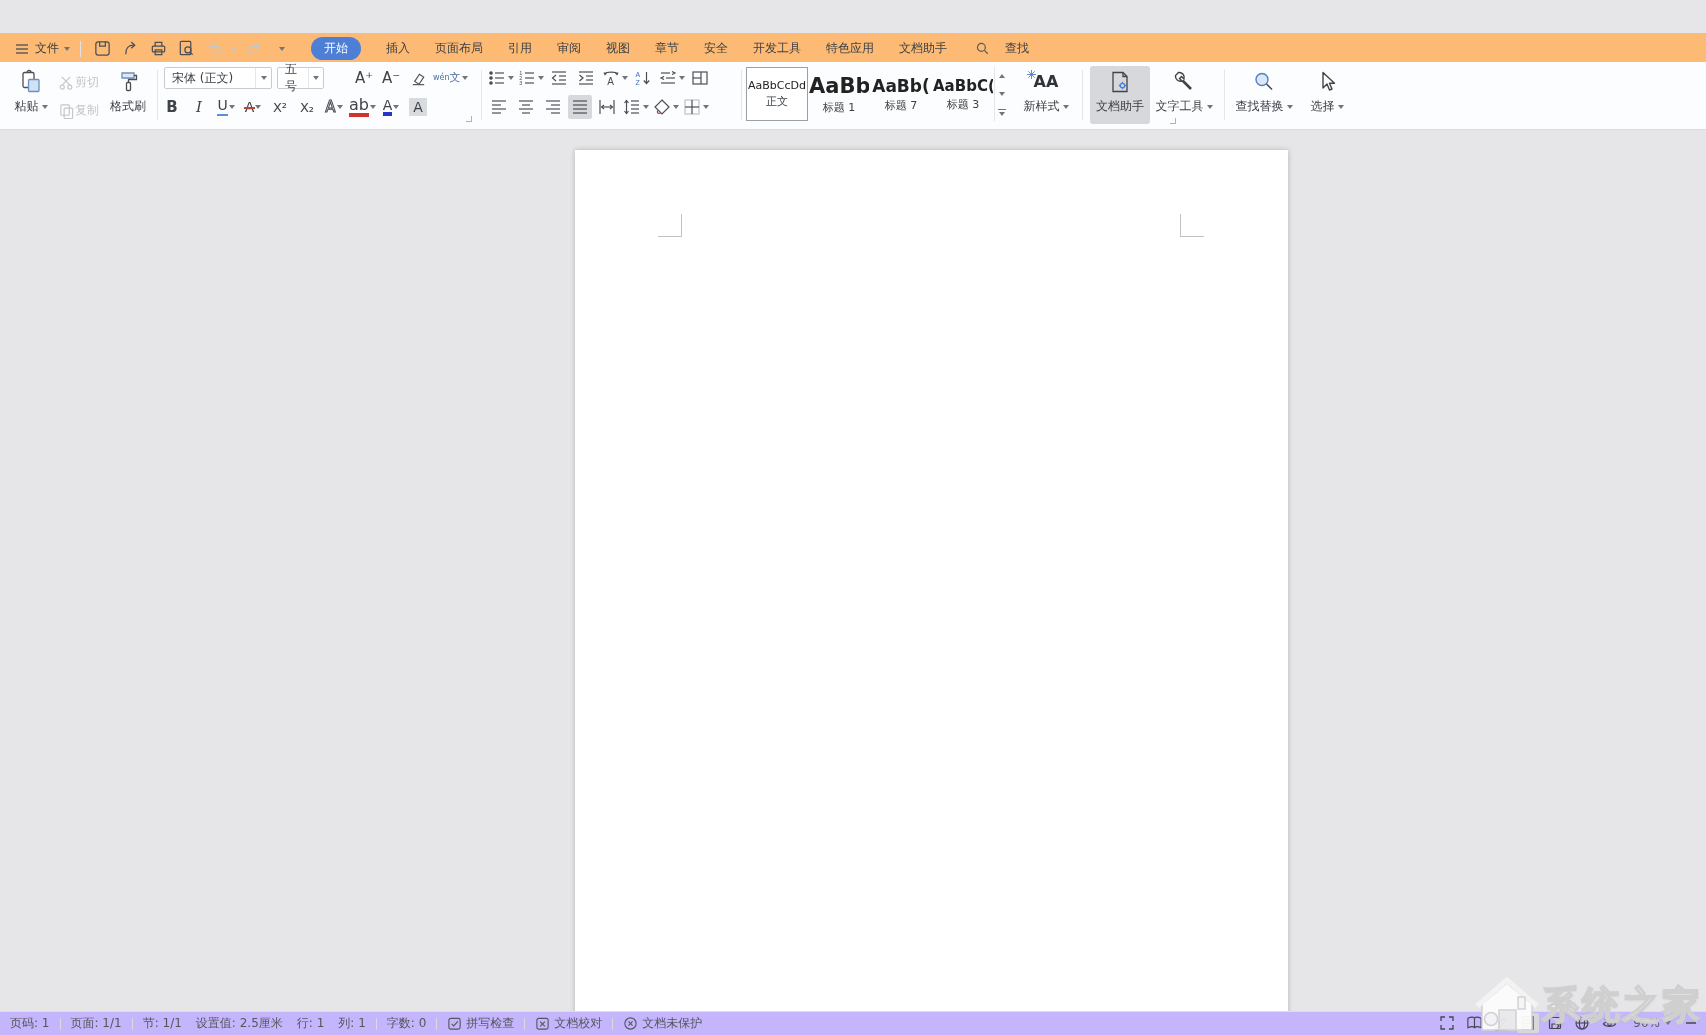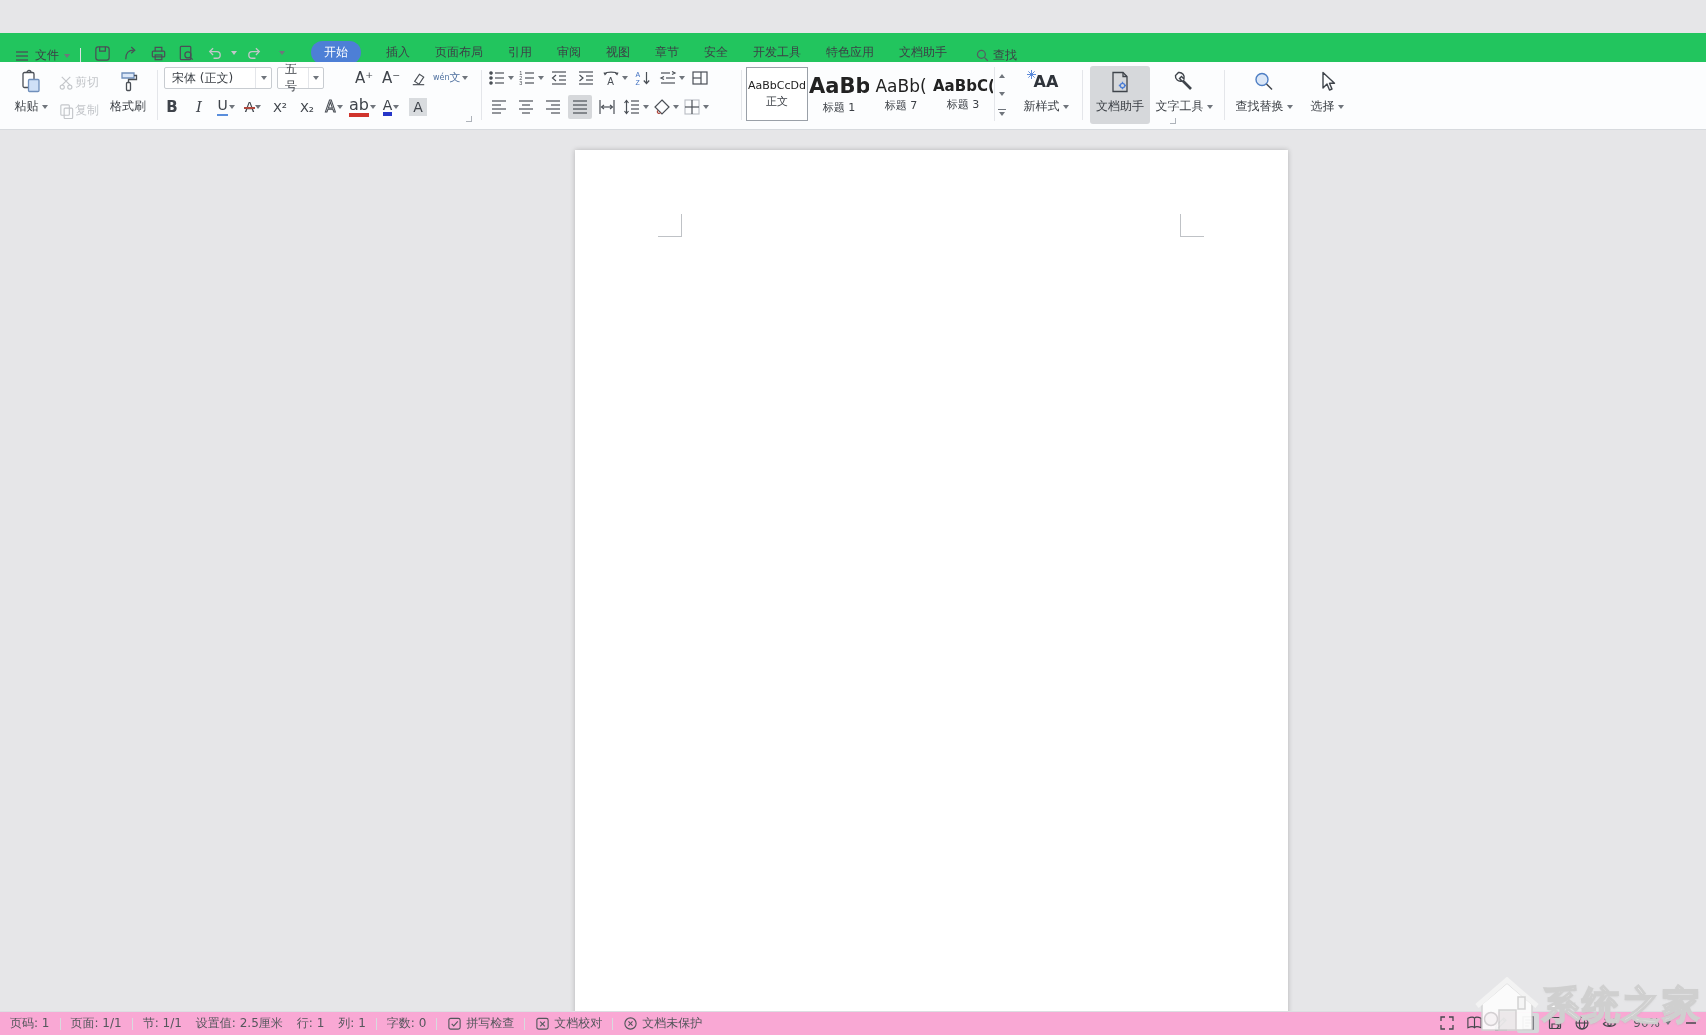--- a/index.html
+++ b/index.html
@@ -10,30 +10,30 @@
 
 .tabbar{position:absolute;left:0;top:0;width:100%;height:31px;background:#edeff3;display:flex;align-items:flex-end}
 .tab-home{margin-left:17px;width:56px;height:26px;background:#5b87dd;color:#fff;display:flex;align-items:center;justify-content:center;font-size:12px;cursor:default}
 .tab-doc{margin-left:5px;width:234px;height:27px;background:#fcfdfe;border:1px solid #e1e3e7;border-bottom:none;display:flex;align-items:center;gap:7px;padding:0 9px}
 .wlogo{width:17px;height:17px;background:#4a86e0;color:#fff;border-radius:3px;display:flex;align-items:center;justify-content:center;font-size:11px;font-weight:bold;flex:0 0 auto}
 .tab-doc .ttitle{flex:1;color:#3c4046}
 .tclose{color:#8a8f96;font-size:15px;line-height:1;padding:0 2px}
 .newtab{margin-left:22px;font-size:19px;color:#5a5f66;height:27px;display:flex;align-items:center}
 
 
-.menubar{position:absolute;left:0;top:33px;width:100%;height:31px;background:#22c55e;display:flex;align-items:flex-end}
+.menubar{position:absolute;left:0;top:33px;width:100%;height:31px;background:#fdba74;display:flex;align-items:center}
 .mfile{display:flex;align-items:center;gap:5px;margin-left:14px;color:#3c4046}
 .msep{width:1px;height:16px;background:#dfe1e5;margin:0 10px}
 .qbar{display:flex;align-items:center;gap:6px}
 .qbtn{width:22px;height:22px;display:flex;align-items:center;justify-content:center}
 .caret{width:0;height:0;border-left:3.5px solid transparent;border-right:3.5px solid transparent;border-top:4px solid #70757c;display:inline-block}
 .caret.dim{border-top-color:#c3c6ca}
 .mitems{display:flex;align-items:center;gap:25px;margin-left:26px;color:#3c4046}
 .pill{background:#4d7fd6;color:#fff;padding:3px 13px;border-radius:12px}
-.msearch{display:flex;align-items:center;gap:3px;margin-left:28px;color:#3c4046}
+.msearch{display:flex;align-items:center;gap:15px;margin-left:28px;color:#3c4046}
 .cloud{position:absolute;right:8px;top:36px}
 
 
 .ribbon{position:absolute;left:0;top:62px;width:100%;height:68px;background:#fcfdfe;border-bottom:1px solid #d7dade}
 .rsep{position:absolute;top:8px;height:50px;width:1px;background:#e4e6ea}
 .bigbtn{position:absolute;top:4px;display:flex;flex-direction:column;align-items:center;justify-content:flex-start;padding-top:3px;height:58px;border-radius:3px}
 .bigbtn .blabel{margin-top:3px;color:#3c4046;display:flex;align-items:center;gap:3px;white-space:nowrap}
 .bigbtn.sel{background:#d6d8db}
 .smallbtn{display:flex;align-items:center;gap:0;height:22px;color:#3c4046;white-space:nowrap}
 .dis{color:#c3c6ca}
@@ -69,21 +69,21 @@
 .tri-d{width:0;height:0;border-left:3.5px solid transparent;border-right:3.5px solid transparent;border-top:4px solid #70757c}
 .more{display:flex;flex-direction:column;align-items:center;gap:1px}
 .more i{display:block;width:8px;height:1px;background:#70757c}
 .launcher{position:absolute;width:6px;height:6px;border-right:1px solid #aeb3ba;border-bottom:1px solid #aeb3ba}
 
 .docarea{position:absolute;left:0;top:130px;width:100%;height:881px;background:#e6e6e8;overflow:hidden}
 .page{position:absolute;left:575px;top:20px;width:713px;height:900px;background:#fff;box-shadow:0 0 5px rgba(0,0,0,.22)}
 .mtl{position:absolute;left:83px;top:64px;width:24px;height:23px;border-right:1px solid #bfc2c6;border-bottom:1px solid #bfc2c6}
 .mtr{position:absolute;right:84px;top:64px;width:24px;height:23px;border-left:1px solid #bfc2c6;border-bottom:1px solid #bfc2c6}
 
-.statusbar{position:absolute;left:0;bottom:0;width:100%;height:24px;background:#f9a8d4;border-top:1px solid #dcdee2;display:flex;align-items:center;color:#54575c;font-size:12px}
+.statusbar{position:absolute;left:0;bottom:0;width:100%;height:24px;background:#c4b5fd;border-top:1px solid #dcdee2;display:flex;align-items:center;color:#54575c;font-size:12px}
 .sbl{display:flex;align-items:center;margin-left:10px}
 .sbitem{display:flex;align-items:center;gap:4px;white-space:nowrap}
 .sbsep{width:1px;height:12px;background:#d8dade;margin:0 10px}
 .sbgap{width:14px}
 .sbr{position:absolute;right:2px;bottom:0;height:24px;display:flex;align-items:center;gap:5px;padding-right:2px}
 .sicon{width:22px;height:20px;display:flex;align-items:center;justify-content:center;border-radius:2px}
 .sicon.sel{background:#d6d8db}
 .zoomv{margin-left:8px;white-space:nowrap}
 
 .watermark{position:absolute;right:4px;bottom:2px;display:flex;align-items:center;gap:2px;z-index:60;pointer-events:none}
@@ -512,21 +512,21 @@
     <div class="styles">
       <div class="scard sel">
         <span class="ssample" style="font-size:11px">AaBbCcDd</span>
         <span class="slabel">正文</span>
       </div>
       <div class="scard">
         <span class="ssample" style="font-size:21px;font-weight:bold">AaBb</span>
         <span class="slabel">标题 1</span>
       </div>
       <div class="scard">
-        <span class="ssample" style="font-size:17px;font-weight:normal">AaBb(</span>
+        <span class="ssample" style="font-size:17px;font-weight:bold">AaBb(</span>
         <span class="slabel">标题 7</span>
       </div>
       <div class="scard">
         <span class="ssample" style="font-size:15px;font-weight:bold">AaBbC(</span>
         <span class="slabel">标题 3</span>
       </div>
       <div class="sscroll">
         <div>
             <span class="tri-u"></span>
           </div>

